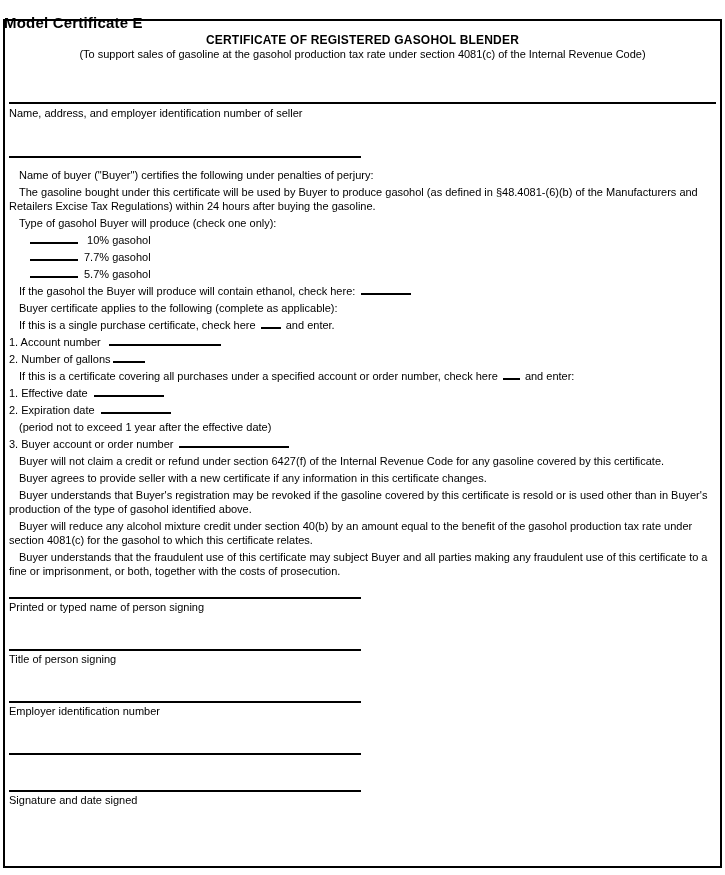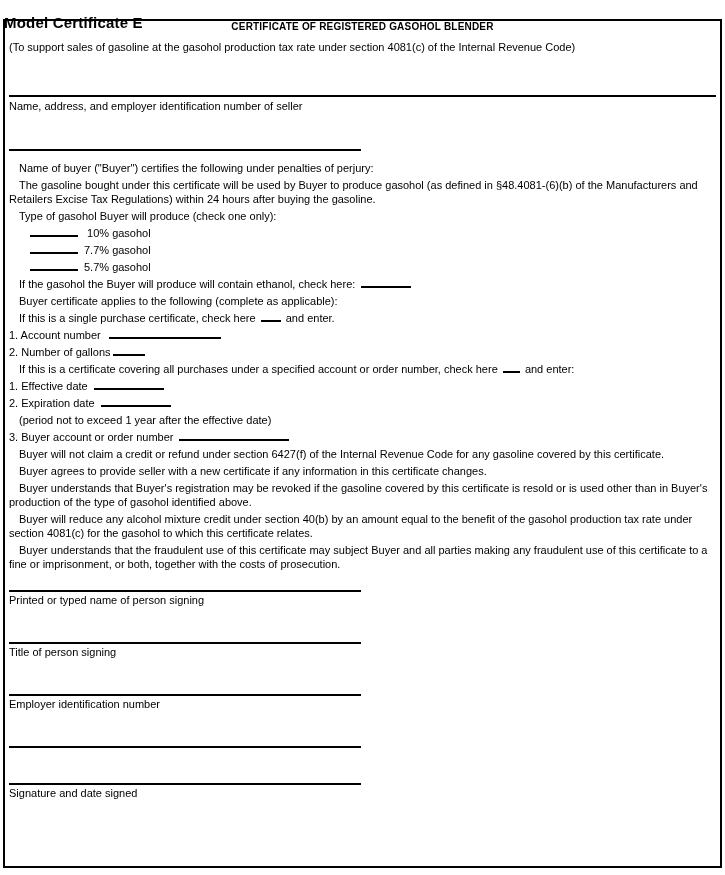--- a/index.html
+++ b/index.html
@@ -16,23 +16,23 @@
     letter-spacing: 0.2px;
   }
   .certificate-box {
     margin: 0 3px; height: 849px;
     border: 2px solid #000;
     padding: 0 4px;
     overflow: hidden;
   }
   .cert-title {
     text-align: center; font-weight: bold;
-    font-size: 10px; letter-spacing: 0.2px;
+    font-size: 12px; margin-top: 12px; letter-spacing: 0.2px;
   }
-  .cert-subtitle { text-align: left; margin-top: 9px; }
+  .cert-subtitle { text-align: center; margin-top: 1px; }
   .rule-full { border-top: 2px solid #000; margin-top: 42px; }
   .rule-partial { width: 352px; border-top: 2px solid #000; }
   .seller-label { margin-top: 2px; line-height: 14px; }
   .seller-fill-rule { margin-top: 36px; }
   p { margin: 3px 0 0 0; line-height: 14px; }
   .indent { text-indent: 10px; }
   .after-rule { margin-top: 10px; }
   .opt { padding-left: 19px; }
   .blank {
     display: inline-block; height: 10px;

